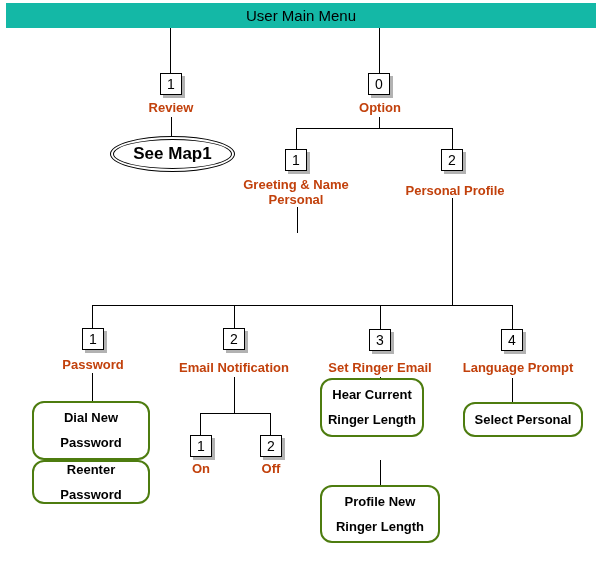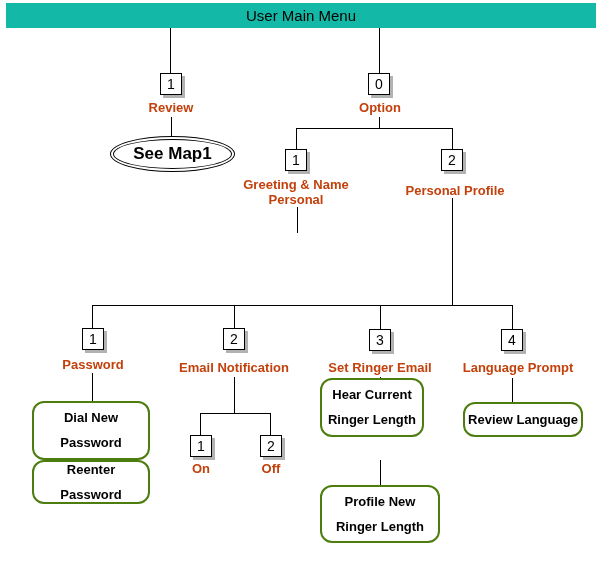--- a/index.html
+++ b/index.html
@@ -142,16 +142,16 @@
     <div>Profile New</div>
     <div>Ringer Length</div>
   </div>
 
   <div class="key-box" style="left:501px; top:329px;">
     <span>4</span>
   </div>
   <div class="node-label" style="left:448px; top:360px; width:140px;">Language Prompt</div>
   <div class="vline" style="left:512px; top:378px; height:24px;"></div>
   <div class="flow-box" style="left:463px; top:402px; width:120px; height:35px;">
-    <div>Review Language</div>
+    <div>Select Personal</div>
   </div>
 
 </div>
 
 </body></html>

